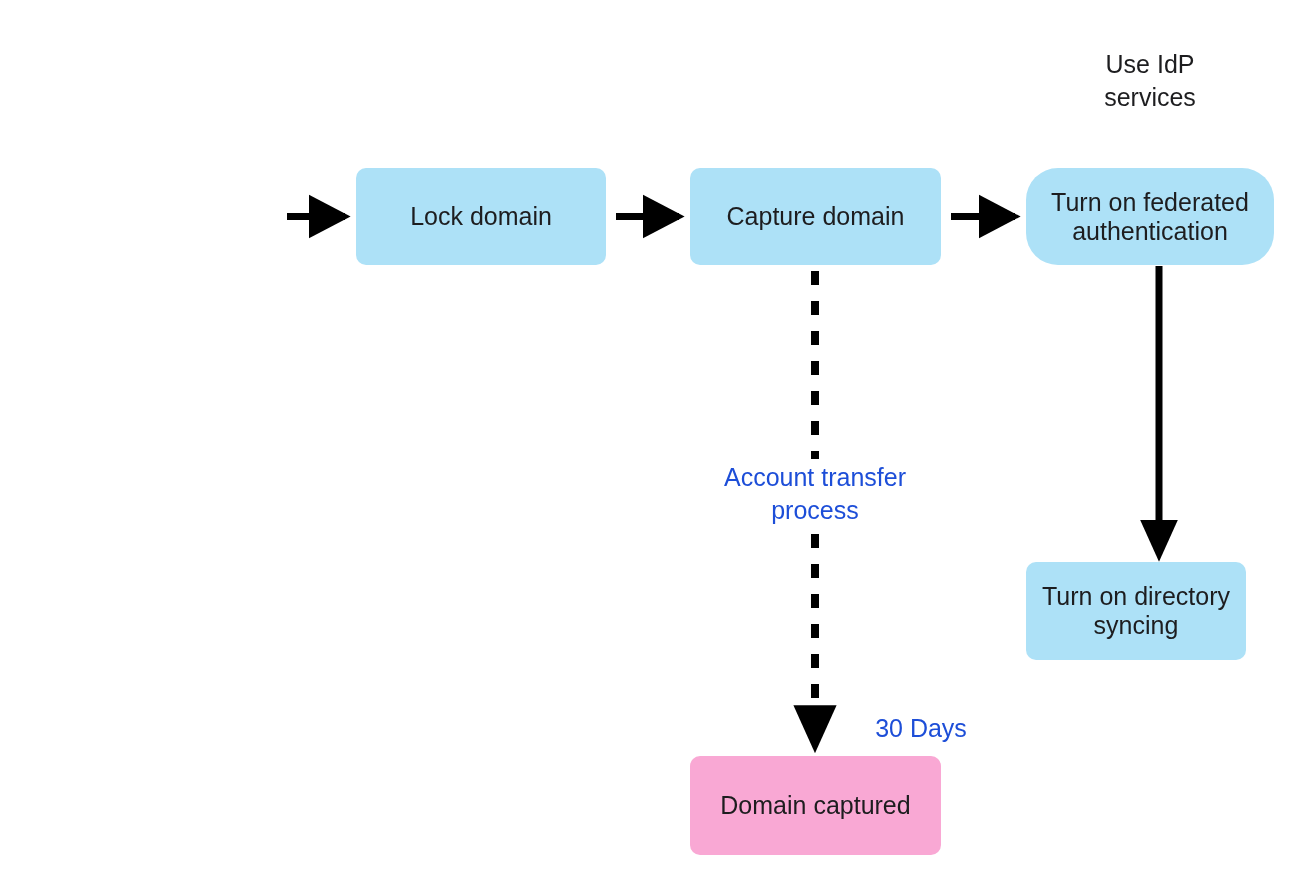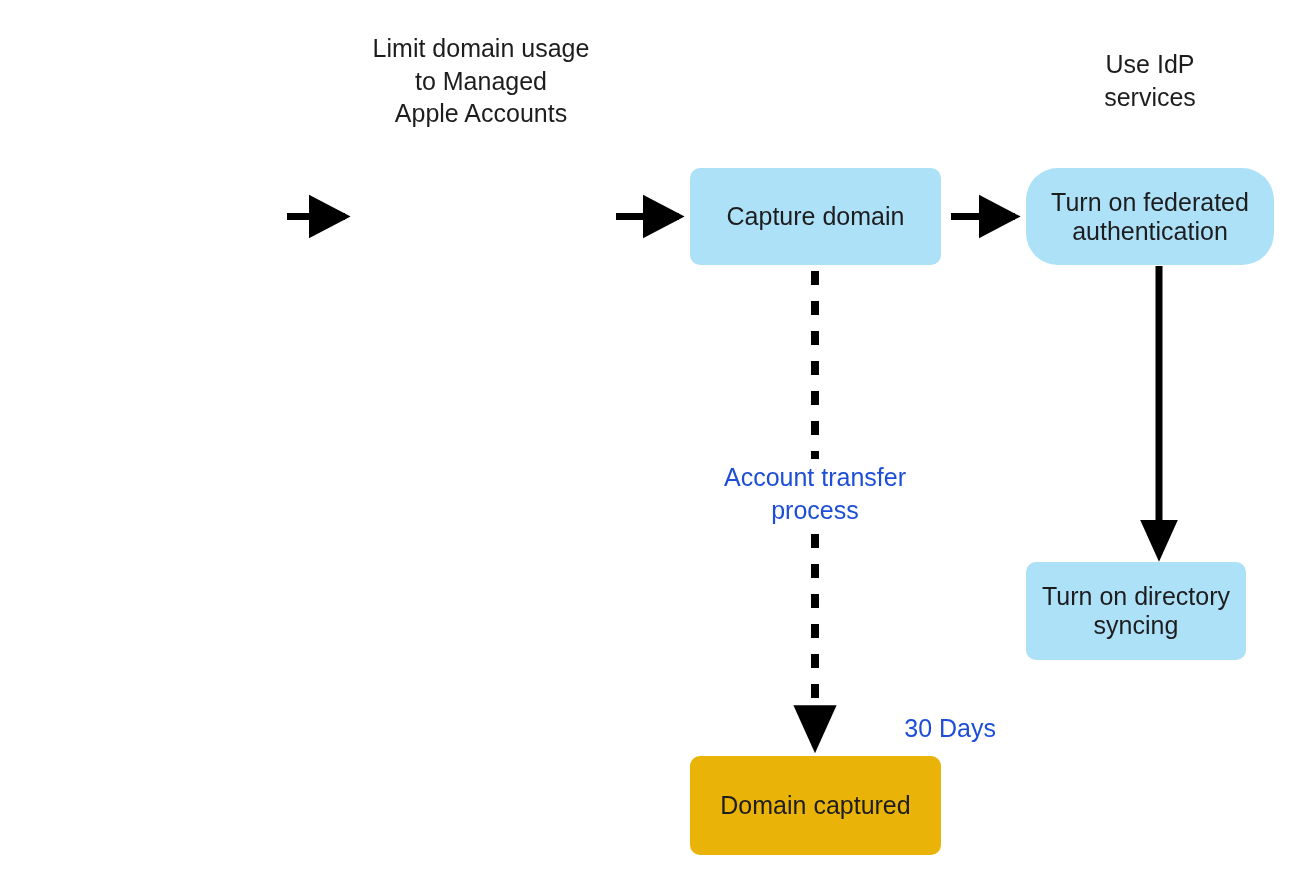--- a/index.html
+++ b/index.html
@@ -83,38 +83,36 @@
 
     <line x1="951" y1="216.5" x2="1015" y2="216.5" stroke="#000000" stroke-width="7" marker-end="url(#arrowhead)"></line>
 
     <line x1="1159" y1="266" x2="1159" y2="552" stroke="#000000" stroke-width="7" marker-end="url(#arrowhead-down)"></line>
 
     <line x1="815" y1="271" x2="815" y2="459" stroke="#000000" stroke-width="8" stroke-dasharray="14 16"></line>
 
     <line x1="815" y1="534" x2="815" y2="742" stroke="#000000" stroke-width="8" stroke-dasharray="14 16" marker-end="url(#arrowhead-down)"></line>
   </svg>
 
-  <div class="caption" style="left:356px; top:32px; width:250px;">Limit domain usage
-to Managed
-Apple Accounts</div>
 
 
   <div class="caption" style="left:1026px; top:48px; width:248px;">Use IdP
 services</div>
 
 
+  <div class="node" style="left:356px; top:168px; width:250px; height:97px; background:#ade1f7;">Lock domain</div>
 
   <div class="node" style="left:690px; top:168px; width:251px; height:97px; background:#ade1f7;">Capture domain</div>
 
   <div class="node" style="left:1026px; top:168px; width:248px; height:97px; background:#ade1f7;border-radius:32px;">Turn on federated
 authentication</div>
 
   <div class="node" style="left:1026px; top:562px; width:220px; height:98px; background:#ade1f7;">Turn on directory
 syncing</div>
 
-  <div class="node" style="left:690px; top:756px; width:251px; height:99px; background:#eab308;">Domain captured</div>
+  <div class="node" style="left:690px; top:756px; width:251px; height:99px; background:#f9a8d4;">Domain captured</div>
 
   <div class="edge-label" style="left:665px; top:461px; width:300px;">Account transfer
 process</div>
 
-  <div class="edge-label" style="left:846px; top:712px; width:150px; text-align:right;">30 Days</div>
+  <div class="edge-label" style="left:846px; top:712px; width:150px; text-align:center;">30 Days</div>
 
 </div>
 
 </body></html>

